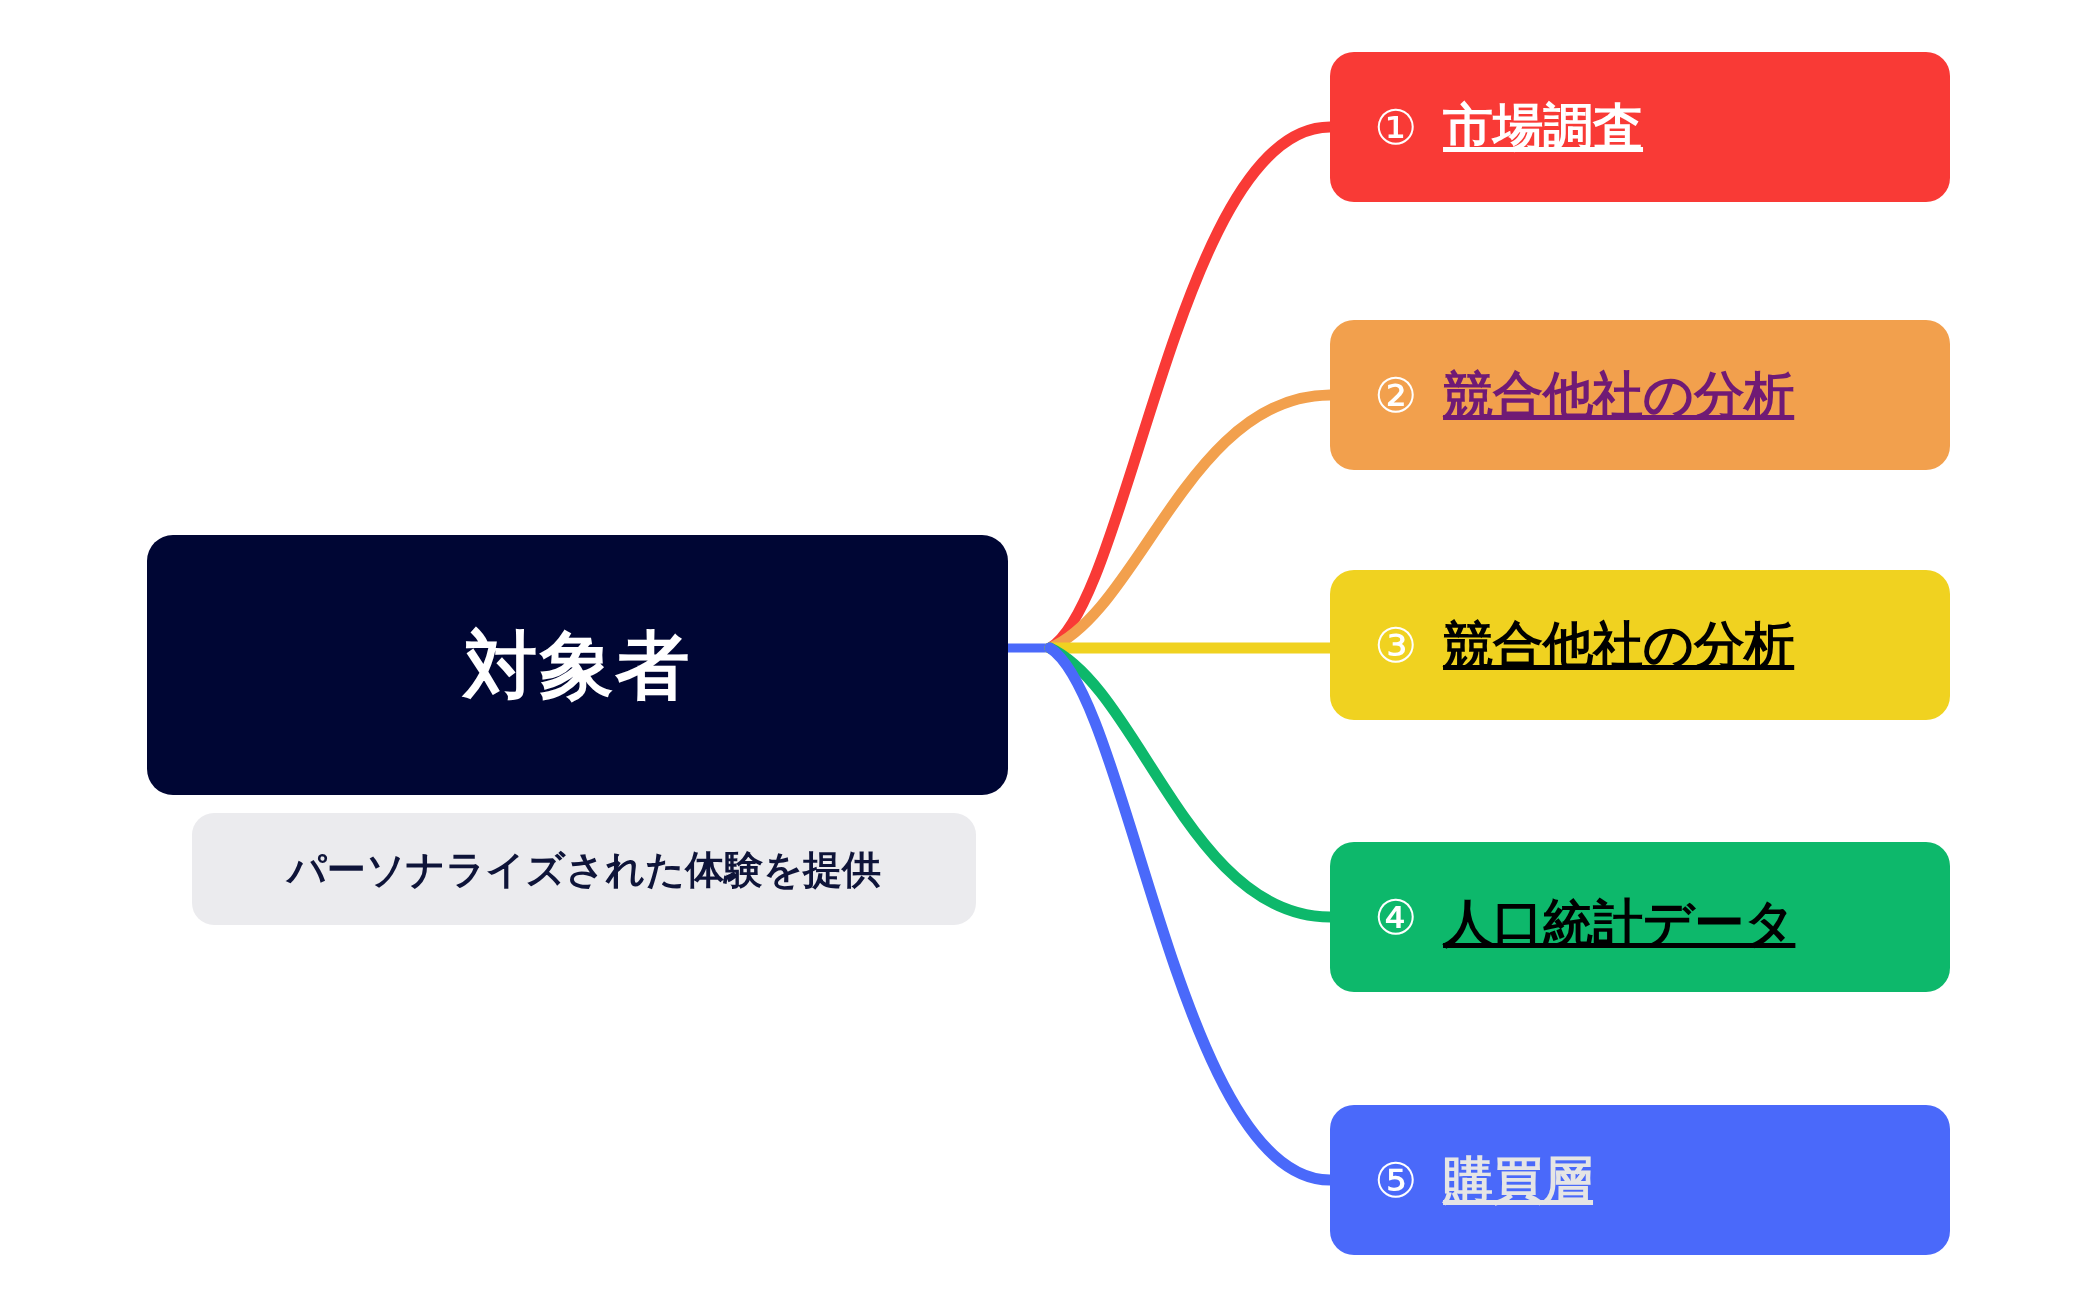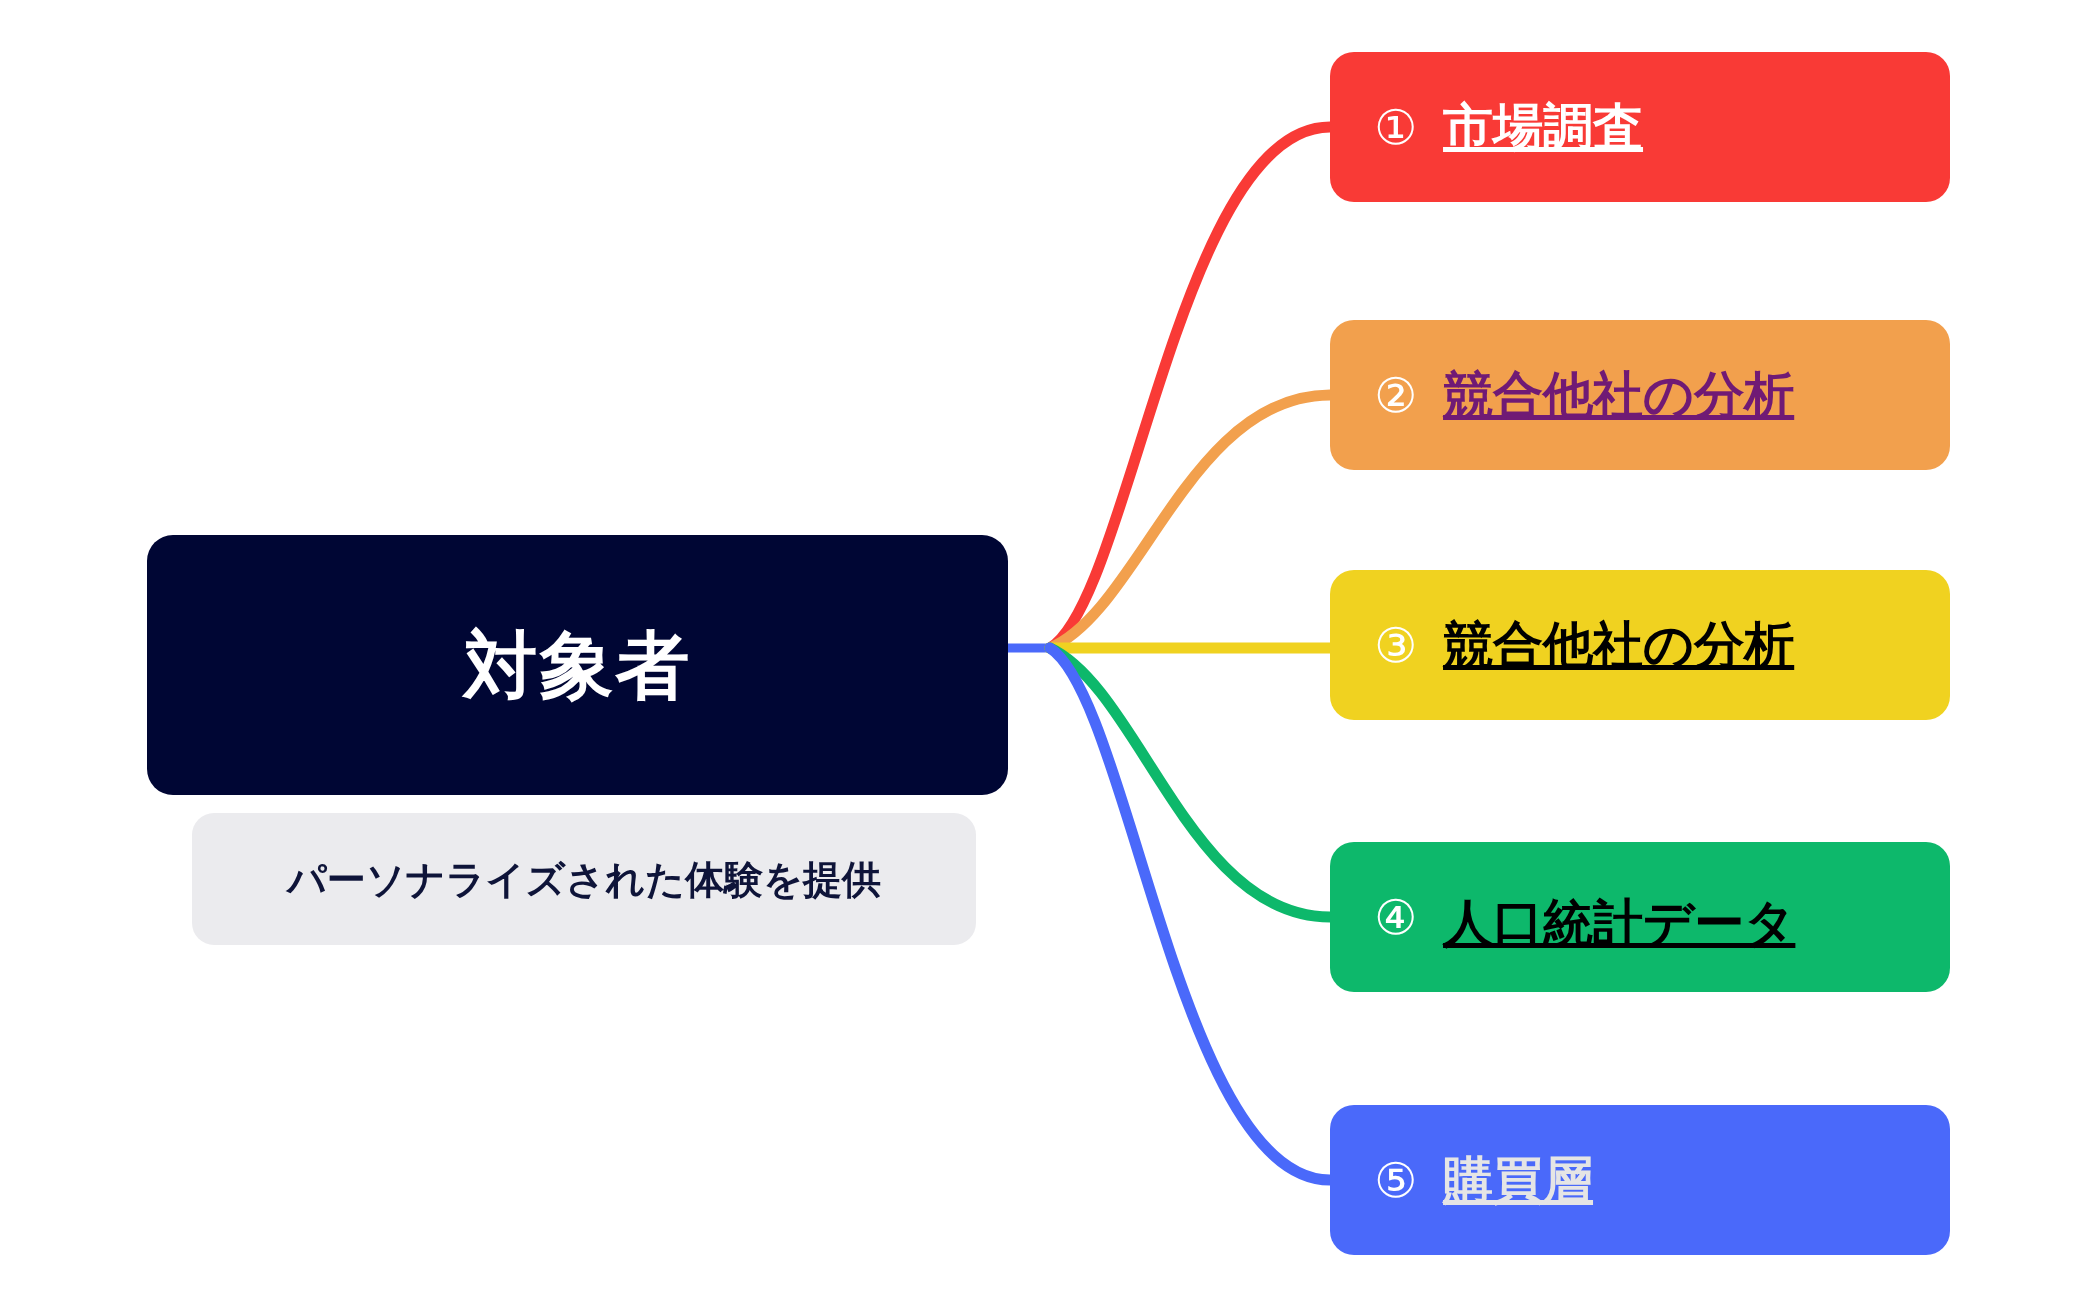--- a/index.html
+++ b/index.html
@@ -52,21 +52,21 @@
     line-height: 1;
     white-space: nowrap;
   }
 
   
   .subtitle-pill {
     position: absolute;
     left: 192px;
     top: 813px;
     width: 784px;
-    height: 132px;
+    height: 112px;
     background: #EBEBEE;
     border-radius: 22px;
     display: flex;
     align-items: center;
     justify-content: center;
     box-sizing: border-box;
   }
   .subtitle-pill-label {
     color: #0E1439;
     font-size: 39px;

